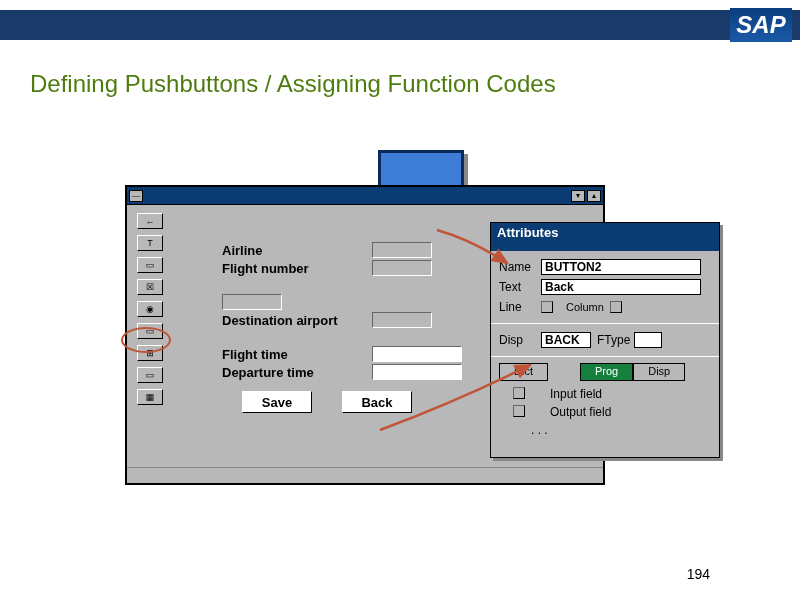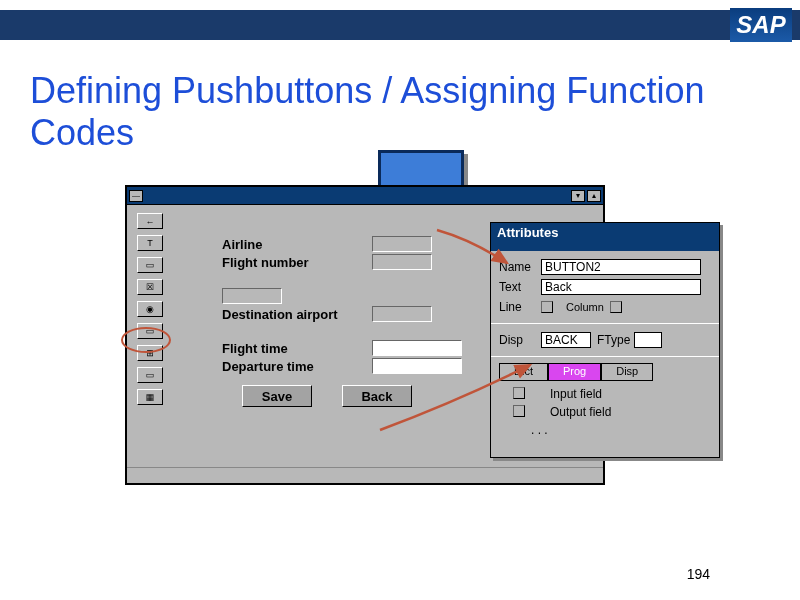--- a/index.html
+++ b/index.html
@@ -1,59 +1,59 @@
 <!DOCTYPE html>
 <html><head>
 <meta charset="utf-8">
 <style>
   * { box-sizing: border-box; margin: 0; padding: 0; }
   body { font-family: Arial, Helvetica, sans-serif; background: #fff; width: 800px; height: 600px; position: relative; overflow: hidden; }
 
   .topband { position: absolute; top: 10px; left: 0; width: 800px; height: 30px; background: #1a3a6a; }
   .logo { position: absolute; top: 8px; right: 8px; width: 62px; height: 34px; background: linear-gradient(180deg,#0a3d7e,#1b5aa8); display:flex; align-items:center; justify-content:center; color:#fff; font-weight:bold; font-size:24px; font-style:italic; }
-  .title { position: absolute; top: 70px; left: 30px; font-size: 36px; font-weight: normal; color: #1d4ed8; }
+  .title { position: absolute; top: 70px; left: 30px; font-size: 24px; font-weight: normal; color: #4d7c0f; }
 
   .window { position: absolute; top: 185px; left: 125px; width: 480px; height: 300px; background: #b8b8b8; border: 2px solid #000; }
   .titlebar { height: 18px; background: #0a3b73; border-bottom: 1px solid #000; display:flex; align-items:center; justify-content:space-between; padding:0 2px;}
   .titlebar-left, .titlebar-right { display:flex; gap:2px; }
   .tb-box { width:14px; height:12px; background:#b8b8b8; border:1px solid #000; display:flex;align-items:center;justify-content:center; font-size:8px; line-height:1;}
   .window-body { position:relative; height: 262px; }
   .statusbar { height:16px; background:#b8b8b8; border-top:1px solid #888;}
 
   .toolbar { position:absolute; top:8px; left:10px; display:flex; flex-direction:column; gap:6px; }
   .toolbtn { width:26px; height:16px; background:#b8b8b8; border:1px solid #000; border-top-color:#fff; border-left-color:#fff; display:flex;align-items:center;justify-content:center; font-size:9px;}
   .toolcircle { position:absolute; top:122px; left:-6px; width:50px; height:26px; border:2px solid #c0553a; border-radius:50%; pointer-events:none; }
 
-  .form-area { position:absolute; top:30px; left:95px; font-size:13px; font-weight:bold; }
+  .form-area { position:absolute; top:36px; left:95px; font-size:13px; font-weight:bold; }
   .form-row { display:flex; align-items:center; height:18px; }
   .form-label { width:150px; }
   .form-input { width:60px; height:16px; background:#b8b8b8; border:1px solid #000; border-top-color:#666; border-left-color:#666; border-bottom-color:#fff; border-right-color:#fff;}
   .form-input.white { background:#fff; width:90px; }
   .gap { height:16px; }
   .btn-row { margin-top:10px; display:flex; gap:30px; margin-left:20px;}
-  .sapbtn { width:70px; height:22px; background:#a3a3a3; border:1px solid #000; border-top-color:#fff; border-left-color:#fff; display:flex;align-items:center;justify-content:center; font-size:13px; font-weight:bold;text-align:right;}
+  .sapbtn { width:70px; height:22px; background:#ffffff; border:1px solid #000; border-top-color:#fff; border-left-color:#fff; display:flex;align-items:center;justify-content:center; font-size:13px; font-weight:bold;text-align:right;}
 
   
   .iconbox { position:absolute; top:150px; left:378px; width:86px; height:84px; background:#3d7dd8; border:3px solid #0a2a5a; box-shadow:4px 4px 0 #888; }
   .iconbox-inner { position:absolute; bottom:6px; right:10px; width:24px; height:30px; background:#e8d832; border:1px solid #8a7a10;}
   .iconbox-shadow { position:absolute; bottom:4px; right:7px; width:24px; height:4px; background:#5a3a10;}
 
   
   .attr-panel { position:absolute; top:222px; left:490px; width:230px; height:236px; background:#b8b8b8; border:1px solid #000; box-shadow:3px 3px 0 #888;}
   .attr-title { height:28px; background:#0a3b73; color:#fff; font-weight:bold; font-size:13px; padding:2px 6px;}
   .attr-body { padding:6px 8px; font-size:12px;}
   .attr-row { display:flex; align-items:center; height:20px; }
   .attr-label { width:42px; }
-  .attr-input { height:16px; background:#fff; border:1px solid #000; padding:0 3px; font-size:12px; font-weight:normal;}
+  .attr-input { height:16px; background:#fff; border:1px solid #000; padding:0 3px; font-size:12px; font-weight:bold;}
   .attr-input.w1 { width:160px; }
   .attr-cb { width:12px; height:12px; background:#b8b8b8; border:1px solid #000; border-top-color:#666; border-left-color:#666; margin-right:3px;}
   .attr-divider { height:1px; background:#888; margin:6px -8px; border-bottom:1px solid #fff;}
   .attr-tabgroup { display:flex; gap:0; margin-top:4px;}
   .attr-tab { height:18px; padding:1px 14px; background:#b8b8b8; border:1px solid #000; font-size:11px;}
-  .attr-tab.active { background:#d946ef; color:#fff;}
+  .attr-tab.active { background:#15803d; color:#fff;margin-left:32px;}
   .attr-list { margin-top:6px; margin-left:14px;}
   .attr-list-row { display:flex; height:18px; gap:22px;}
 
   .arrow { position:absolute; pointer-events:none; }
   .pagenum { position:absolute; bottom:18px; right:90px; font-size:14px;}
 </style>
 </head>
 <body>
 
 <div class="topband"></div>

